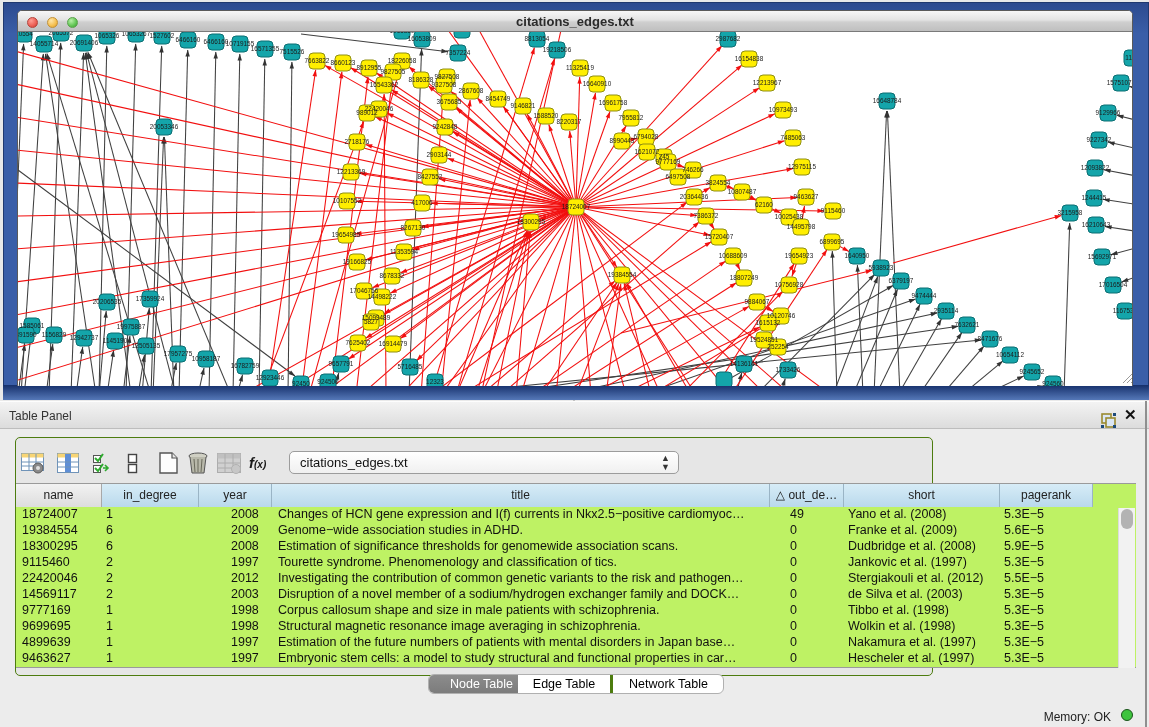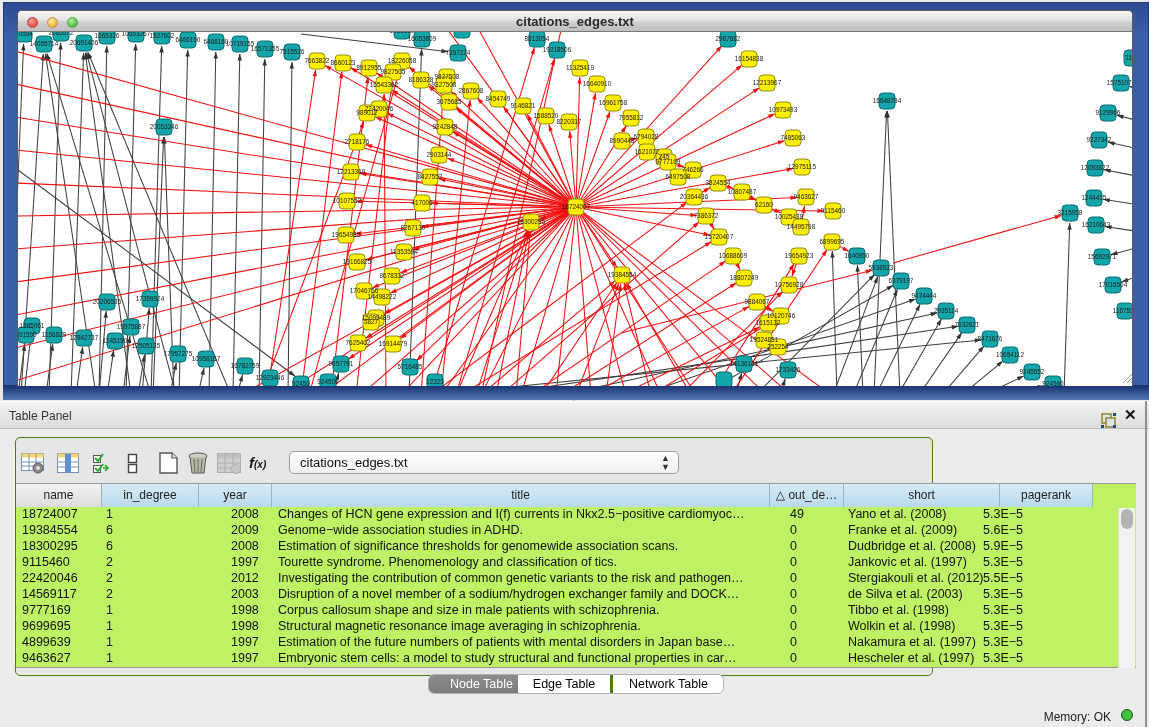--- a/index.html
+++ b/index.html
@@ -42,21 +42,21 @@
 .th.gray { background:linear-gradient(180deg,#f2f2f2,#dddddd); border-right:1px solid #a8a8a8; }
 .tbody { position:absolute; left:0; top:23px; width:1077px; }
 .tr { position:relative; height:16px; width:100%; }
 .c { position:absolute; top:0; height:16px; font-size:12.5px; color:#111; white-space:nowrap; overflow:hidden; }
 .c0 { left:6px;   width:80px; }
 .c1 { left:90px;  width:92px; }
 .c2 { left:186px; width:70px;margin-left:29px; }
 .c3 { left:262px; width:492px; }
 .c4 { left:758px; width:70px;margin-left:16px; }
 .c5 { left:832px; width:152px; }
-.c6 { left:967px; width:90px; }
+.c6 { left:988px; width:90px; }
 .vsb { position:absolute; right:1px; top:24px; width:17px; height:160px; background:#f2f2f2;
   border-left:1px solid #dcdcdc; }
 .vsb .thumb { position:absolute; left:2px; top:1px; width:12px; height:20px; border-radius:6px; background:#b3b3b3; }
 .tabs { position:absolute; left:428px; top:273px; width:296px; height:20px;
   border:1px solid #b0b0b0; border-radius:6px; background:#fff; overflow:hidden; }
 .tab { position:absolute; top:0; height:20px; font-size:12.5px; text-align:center; padding-top:2px; }
 .tab.sel { background:linear-gradient(180deg,#8c8c8c,#7a7a7a); color:#fff;padding-left:16px; }
 .status { position:absolute; left:0; top:299px; width:100%; height:27px; }
 .status .m { position:absolute; right:38px; top:10px; font-size:12px; color:#222; }
 .status .dot { position:absolute; right:16px; top:9px; width:12px; height:12px; border-radius:50%;

